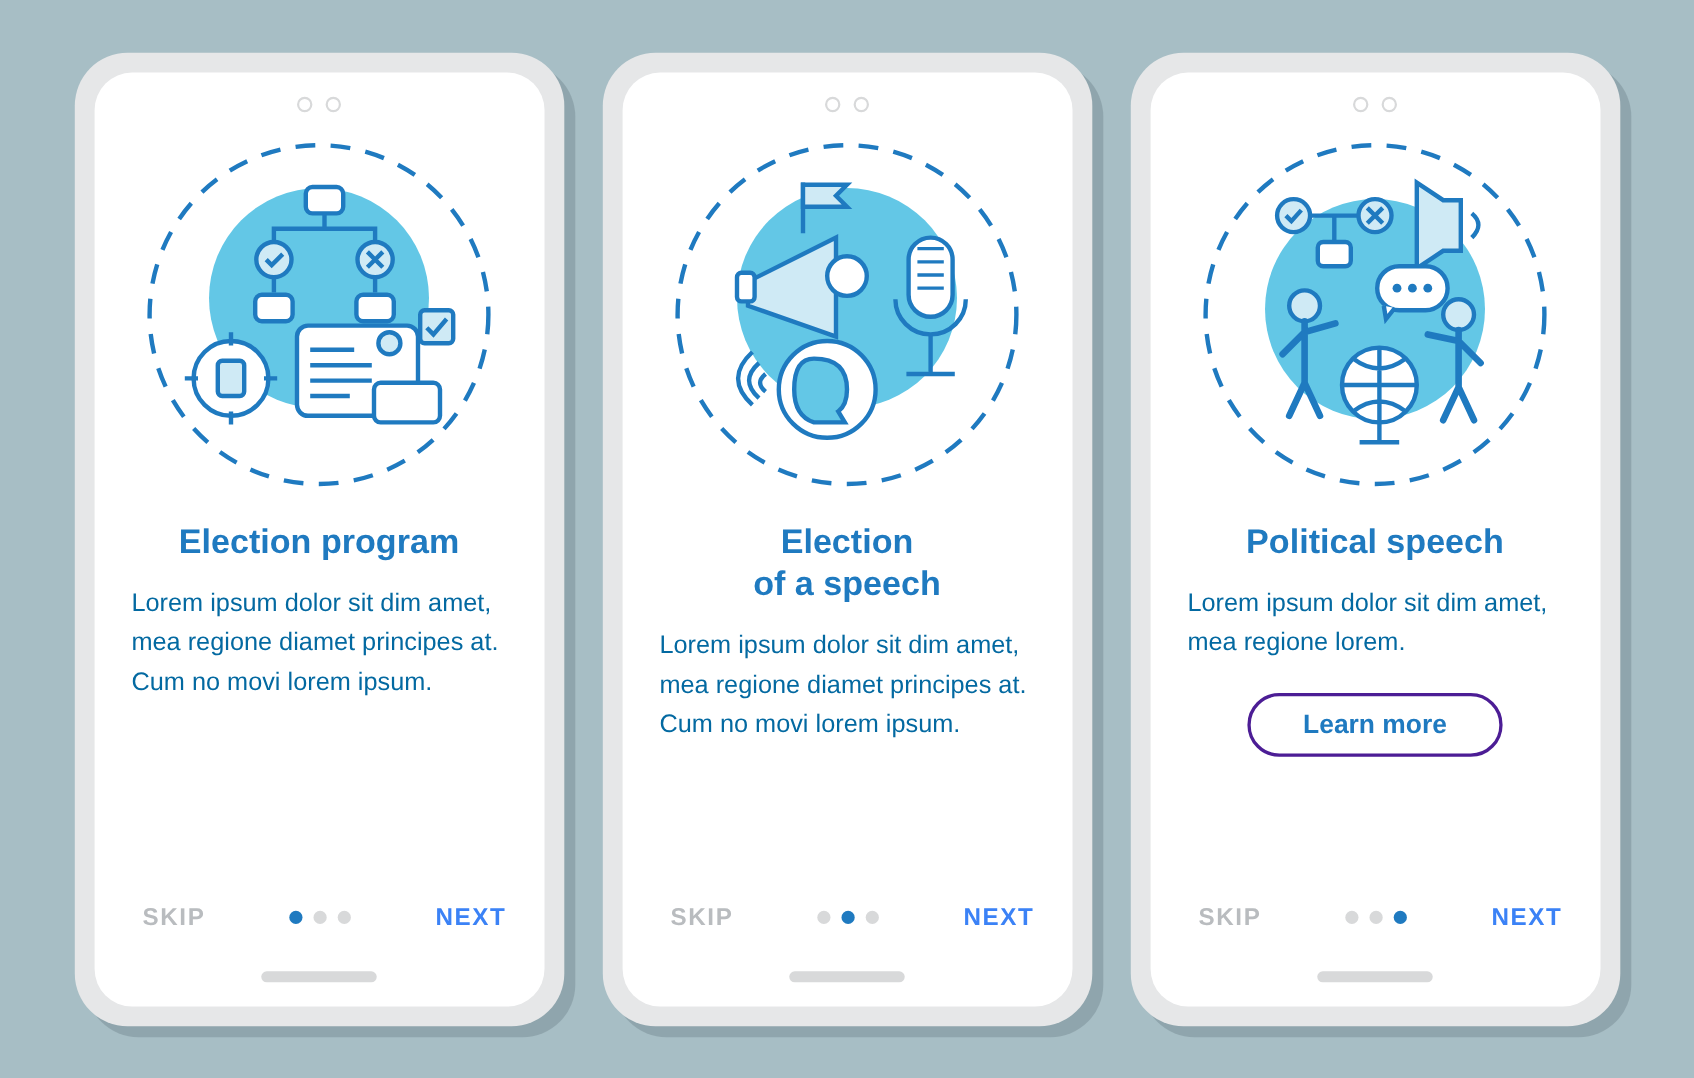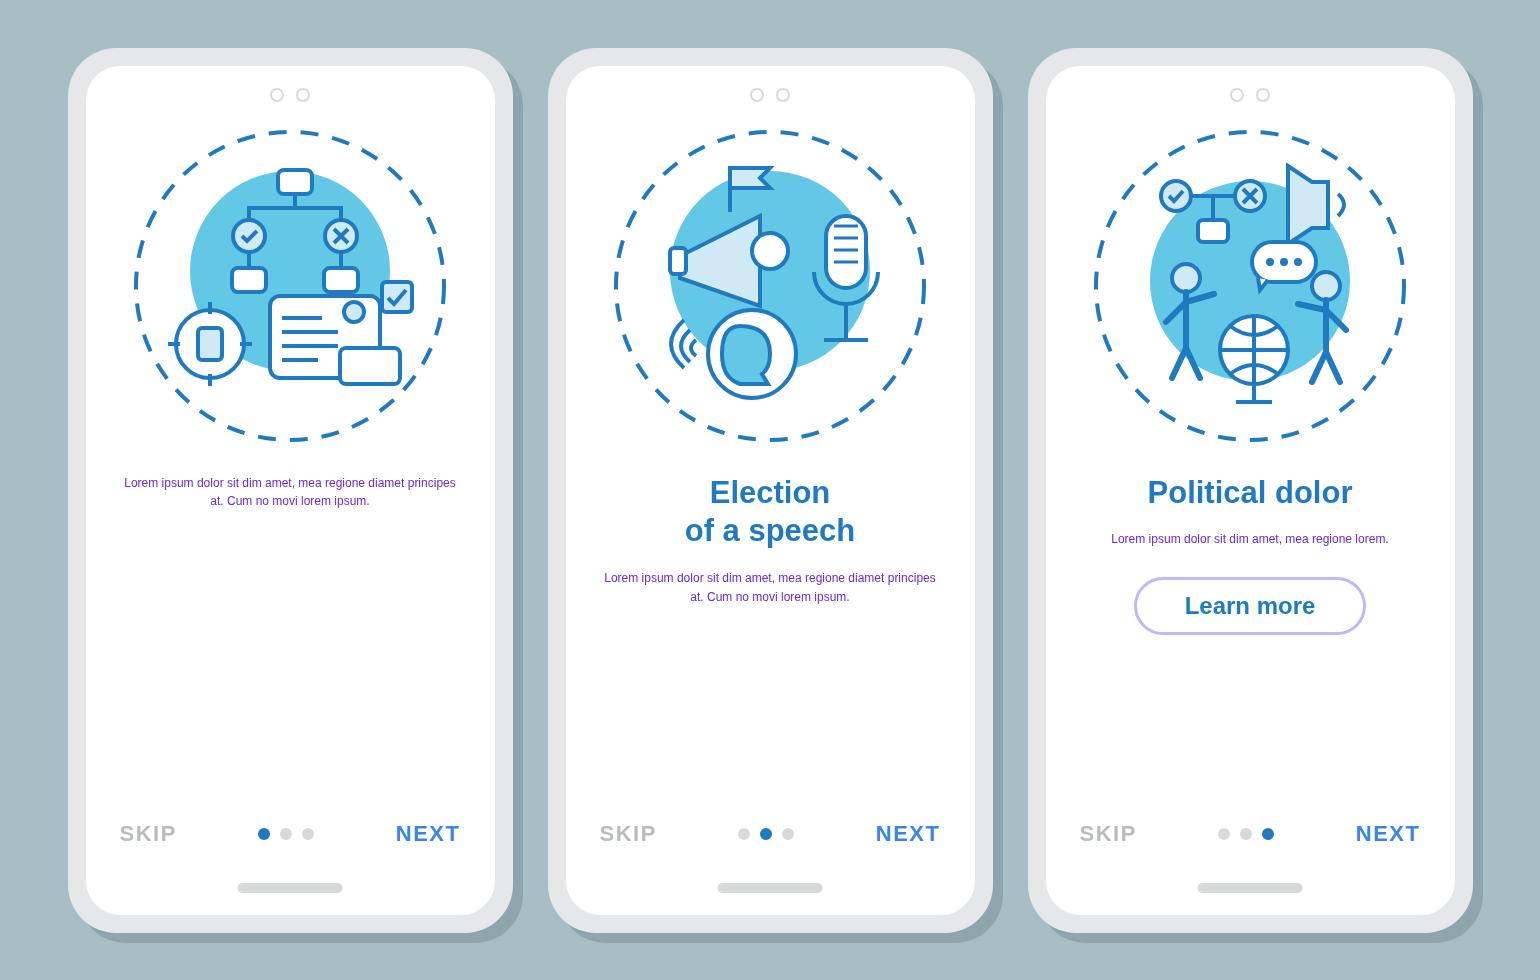--- a/index.html
+++ b/index.html
@@ -53,41 +53,40 @@
   .title {
     color: #1f7ac0;
     font-size: 31px;
     font-weight: 700;
     text-align: center;
     line-height: 1.25;
     margin-bottom: 18px;
     white-space: pre-line;
   }
   .body {
-    color: #6d28d9;
-    font-size: 12px;
+    color: #0369a1;
+    font-size: 23px;
     line-height: 1.55;
-    text-align: center;
     max-width: 360px;
   }
   .learn-more {
     margin-top: 28px;
-    border: 3px solid #c4b5fd;
+    border: 3px solid #4c1d95;
     color: #1f7ac0;
     background: transparent;
     font-size: 24px;
     font-weight: 600;
     padding: 12px 48px;
     border-radius: 999px;
     cursor: pointer;
   }
   .nav {
     position: absolute;
     bottom: 68px;
-    left: 34px;
+    left: 44px;
     right: 34px;
     display: flex;
     align-items: center;
     justify-content: space-between;
   }
   .skip {
     color: #b9bcbf;
     font-size: 22px;
     font-weight: 600;
     letter-spacing: 1.5px;
@@ -146,20 +145,21 @@
       <path d="M80 176 v12 M80 248 v12 M38 218 h12 M110 218 h12" stroke="#1f7ac0" stroke-width="4"></path>
 
       <rect x="140" y="170" width="110" height="82" rx="10" fill="#fff" stroke="#1f7ac0" stroke-width="4"></rect>
       <circle cx="224" cy="186" r="10" fill="#cfeaf5" stroke="#1f7ac0" stroke-width="4"></circle>
       <path d="M152 192 h40 M152 206 h56 M152 220 h56 M152 234 h36" stroke="#1f7ac0" stroke-width="4"></path>
       <rect x="210" y="222" width="60" height="36" rx="6" fill="#fff" stroke="#1f7ac0" stroke-width="4"></rect>
       <rect x="252" y="156" width="30" height="30" rx="4" fill="#cfeaf5" stroke="#1f7ac0" stroke-width="4"></rect>
       <path d="M258 172 l6 6 l12 -14" fill="none" stroke="#1f7ac0" stroke-width="4"></path>
     </svg>
 
+    <div class="title">Election program</div>
     <div class="body">Lorem ipsum dolor sit dim amet, mea regione diamet principes at. Cum no movi lorem ipsum.</div>
 
     <div class="nav">
       <span class="skip">SKIP</span>
       <div class="dots">
         <span class="active"></span>
         <span></span>
         <span></span>
       </div>
       <span class="next">NEXT</span>
@@ -243,21 +243,21 @@
       <circle cx="96" cy="152" r="14" fill="#cfeaf5" stroke="#1f7ac0" stroke-width="4"></circle>
       <path d="M96 166 v56 M96 176 l28 -8 M96 176 l-20 20 M96 222 l-14 30 M96 222 l14 30" fill="none" stroke="#1f7ac0" stroke-width="6" stroke-linecap="round"></path>
       <circle cx="236" cy="160" r="14" fill="#cfeaf5" stroke="#1f7ac0" stroke-width="4"></circle>
       <path d="M236 174 v52 M236 184 l-28 -6 M236 184 l20 20 M236 226 l-14 30 M236 226 l14 30" fill="none" stroke="#1f7ac0" stroke-width="6" stroke-linecap="round"></path>
 
       <circle cx="164" cy="224" r="34" fill="#fff" stroke="#1f7ac0" stroke-width="4"></circle>
       <path d="M130 224 h68 M164 190 v68 M140 200 q24 18 48 0 M140 248 q24 -18 48 0" fill="none" stroke="#1f7ac0" stroke-width="4"></path>
       <path d="M164 258 v18 M146 276 h36" stroke="#1f7ac0" stroke-width="4"></path>
     </svg>
 
-    <div class="title">Political dolor</div>
+    <div class="title">Political speech</div>
     <div class="body">Lorem ipsum dolor sit dim amet, mea regione lorem.</div>
     <button class="learn-more">Learn more</button>
 
     <div class="nav">
       <span class="skip">SKIP</span>
       <div class="dots">
         <span></span>
         <span></span>
         <span class="active"></span>
       </div>

